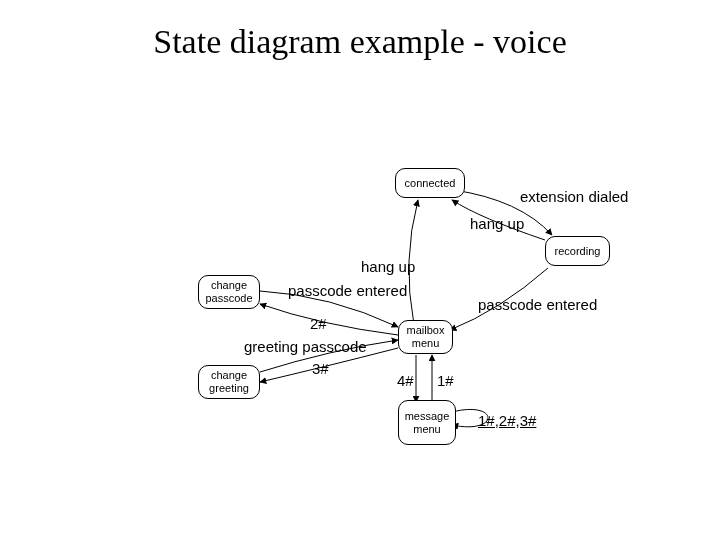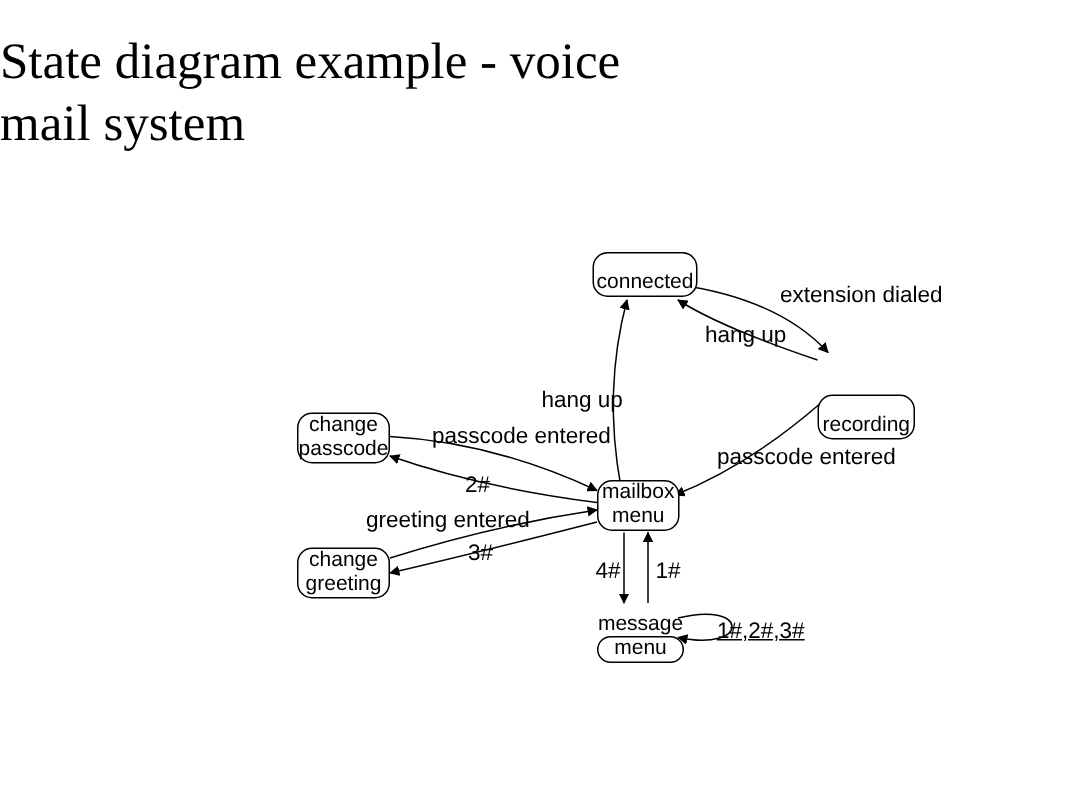--- a/index.html
+++ b/index.html
@@ -1,27 +1,26 @@
 <!DOCTYPE html>
 <html><head>
 <meta charset="utf-8">
 <style>
   html,body{margin:0;padding:0;width:720px;height:540px;background:#fff;font-family:"Times New Roman",Times,serif;}
-  .title{font-size:34px;padding-top:22px;line-height:1.2;}
+  .title{font-size:34px;text-align:center;padding-top:22px;line-height:1.2;}
   .diagram{position:absolute;left:0;top:0;width:720px;height:540px;}
-  .state{position:absolute;border:1px solid #000;border-radius:10px;background:#fff;font-family:Arial,Helvetica,sans-serif;font-size:14px;line-height:1.15;text-align:center;display:flex;align-items:flex-end;justify-content:center;padding:2px 4px;box-sizing:border-box;}
+  .state{position:absolute;border:1px solid #000;border-radius:10px;background:#fff;font-family:Arial,Helvetica,sans-serif;font-size:11px;line-height:1.15;text-align:center;display:flex;align-items:center;justify-content:center;padding:2px 4px;box-sizing:border-box;}
   .edge-label{position:absolute;font-family:Arial,Helvetica,sans-serif;font-size:15px;color:#000;white-space:nowrap;}
   svg{position:absolute;left:0;top:0;}
 </style>
 </head>
 <body>
 
 <div class="title">
   <span>State diagram example - voice</span><br>
-  <span>mail system</span>
 </div>
 
 <div class="diagram">
 
   <svg width="720" height="540">
     <defs>
       <marker id="ah" viewBox="0 0 10 10" refX="9" refY="5" markerWidth="7" markerHeight="7" orient="auto-start-reverse">
         <path d="M0,0 L10,5 L0,10 z" fill="#000"></path>
       </marker>
     </defs>
@@ -46,41 +45,41 @@
 
     <path d="M432,402 L432,355" fill="none" stroke="#000" stroke-width="1" marker-end="url(#ah)"></path>
 
     <path d="M452,412 C500,400 500,435 452,425" fill="none" stroke="#000" stroke-width="1" marker-end="url(#ah)"></path>
   </svg>
 
   <div class="state" style="left:395px;top:168px;width:70px;height:30px;">
       <span>connected</span>
     </div>
 
-  <div class="state" style="left:545px;top:236px;width:65px;height:30px;margin-top:27px;">
+  <div class="state" style="left:545px;top:236px;width:65px;height:30px;">
       <span>recording</span>
     </div>
 
   <div class="state" style="left:198px;top:275px;width:62px;height:34px;white-space:pre-line;"><span>change
 passcode</span></div>
 
   <div class="state" style="left:398px;top:320px;width:55px;height:34px;white-space:pre-line;"><span>mailbox
 menu</span></div>
 
   <div class="state" style="left:198px;top:365px;width:62px;height:34px;white-space:pre-line;"><span>change
 greeting</span></div>
 
-  <div class="state" style="left:398px;top:424px;width:58px;height:18px;white-space:pre-line;"><span>message
+  <div class="state" style="left:398px;top:400px;width:58px;height:45px;white-space:pre-line;"><span>message
 menu</span></div>
 
   <div class="edge-label" style="left:520px;top:188px;">extension dialed</div>
   <div class="edge-label" style="left:470px;top:215px;">hang up</div>
   <div class="edge-label" style="left:361px;top:258px;">hang up</div>
   <div class="edge-label" style="left:478px;top:296px;">passcode entered</div>
   <div class="edge-label" style="left:288px;top:282px;">passcode entered</div>
   <div class="edge-label" style="left:310px;top:315px;">2#</div>
   <div class="edge-label" style="left:312px;top:360px;">3#</div>
-  <div class="edge-label" style="left:244px;top:338px;">greeting entered</div>
+  <div class="edge-label" style="left:244px;top:338px;">greeting passcode</div>
   <div class="edge-label" style="left:397px;top:372px;">4#</div>
   <div class="edge-label" style="left:437px;top:372px;">1#</div>
   <div class="edge-label" style="left:478px;top:412px;text-decoration:underline;">1#,2#,3#</div>
 
 </div>
 
 </body></html>

